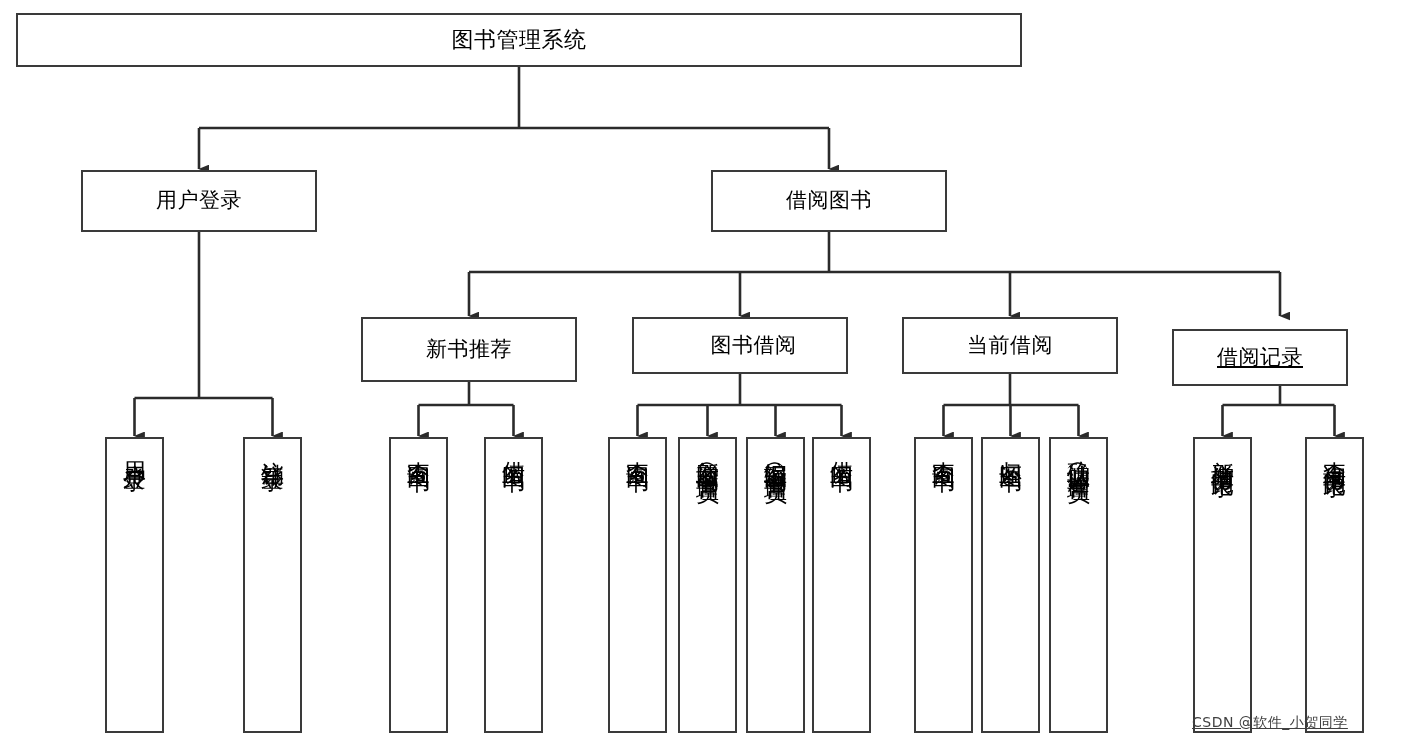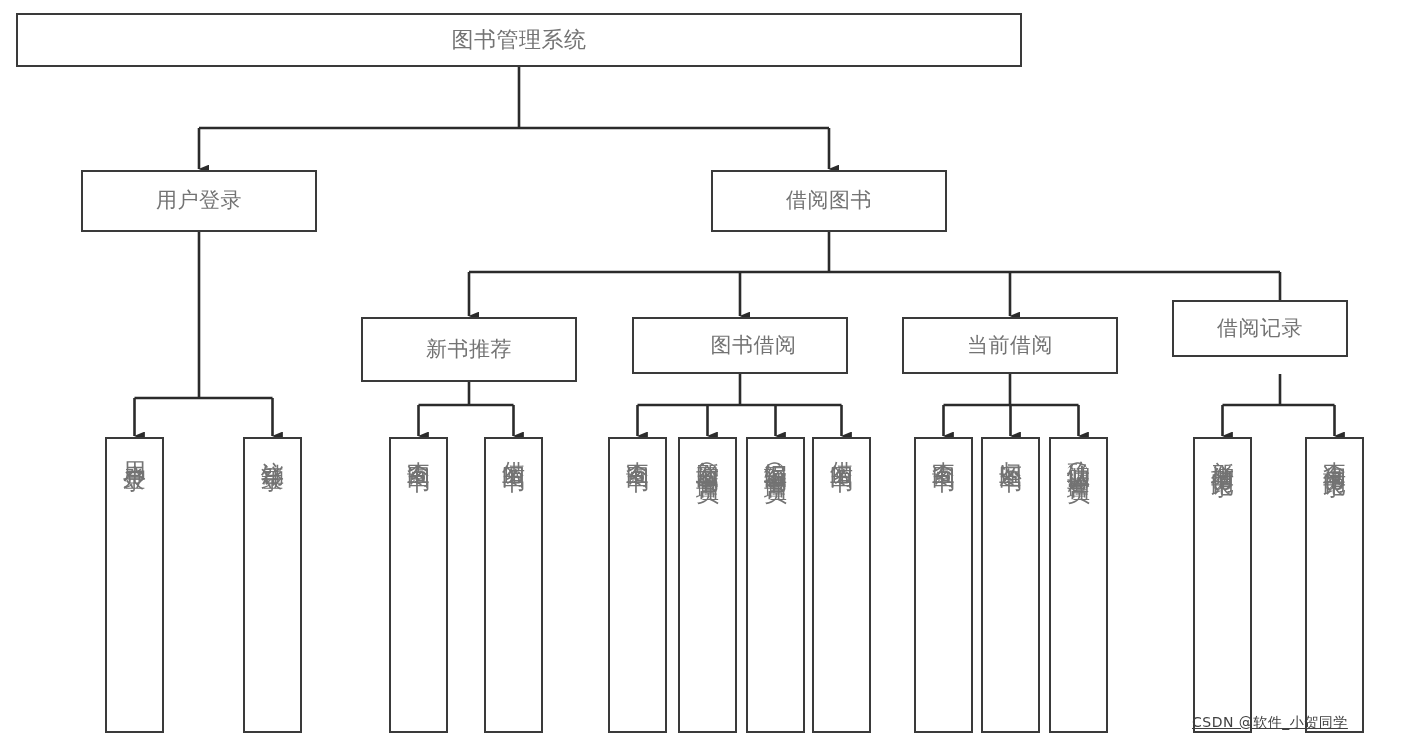--- a/index.html
+++ b/index.html
@@ -26,21 +26,21 @@
     pointer-events: none;
   }
   .node {
     position: absolute;
     box-sizing: border-box;
     background: #ffffff;
     border: 2px solid #3a3a3a;
     display: flex;
     align-items: center;
     justify-content: center;
-    color: #737373;
+    color: #000000;
   }
   .node-label {
     display: block;
     text-align: center;
     line-height: 1.12;
     letter-spacing: 0.5px;
   }
   .node.horiz .node-label {
     font-size: 21px;
   }
@@ -129,21 +129,21 @@
       </div>
       <div class="node horiz" style="left: 361px; top: 317px; width: 216px; height: 65px;">
         <span class="node-label">新书推荐</span>
       </div>
       <div class="node horiz" style="left: 632px; top: 317px; width: 216px; height: 57px; padding-left: 27px;">
         <span class="node-label">图书借阅</span>
       </div>
       <div class="node horiz" style="left: 902px; top: 317px; width: 216px; height: 57px;">
         <span class="node-label">当前借阅</span>
       </div>
-      <div class="node horiz" style="left: 1172px; top: 300px; width: 176px; height: 57px;">
+      <div class="node horiz" style="left: 1172px; top: 329px; width: 176px; height: 57px; text-decoration: underline;">
         <span class="node-label">借阅记录</span>
       </div>
       <div class="node vert" style="left: 105px; top: 437px; width: 59px; height: 296px;">
         <span class="node-label">用户登录</span>
       </div>
       <div class="node vert" style="left: 243px; top: 437px; width: 59px; height: 296px;">
         <span class="node-label">注销登录</span>
       </div>
       <div class="node vert" style="left: 389px; top: 437px; width: 59px; height: 296px;">
         <span class="node-label">查询图书</span>

